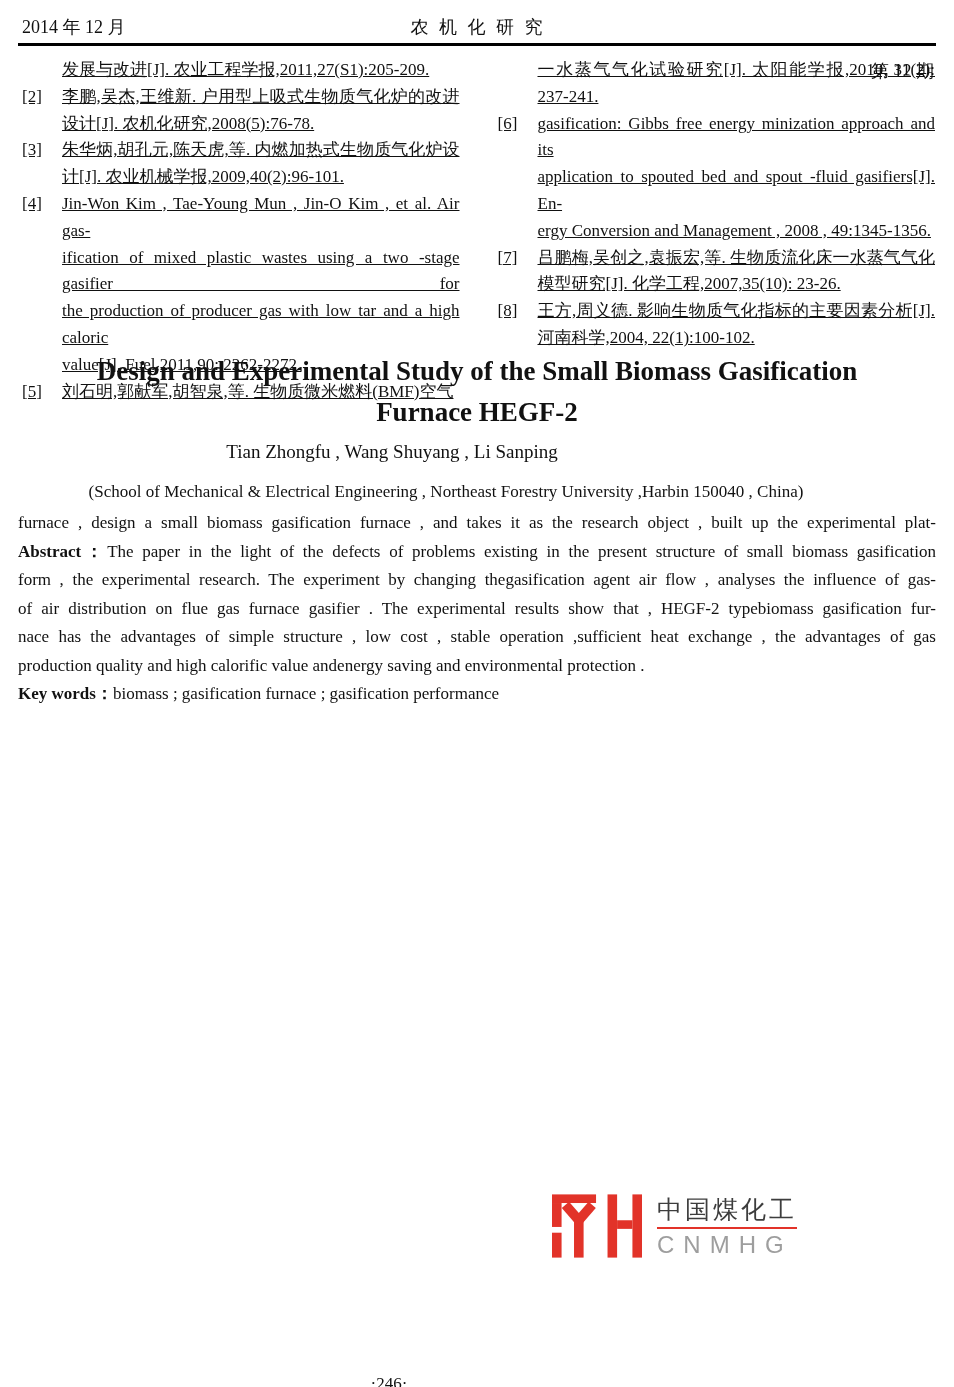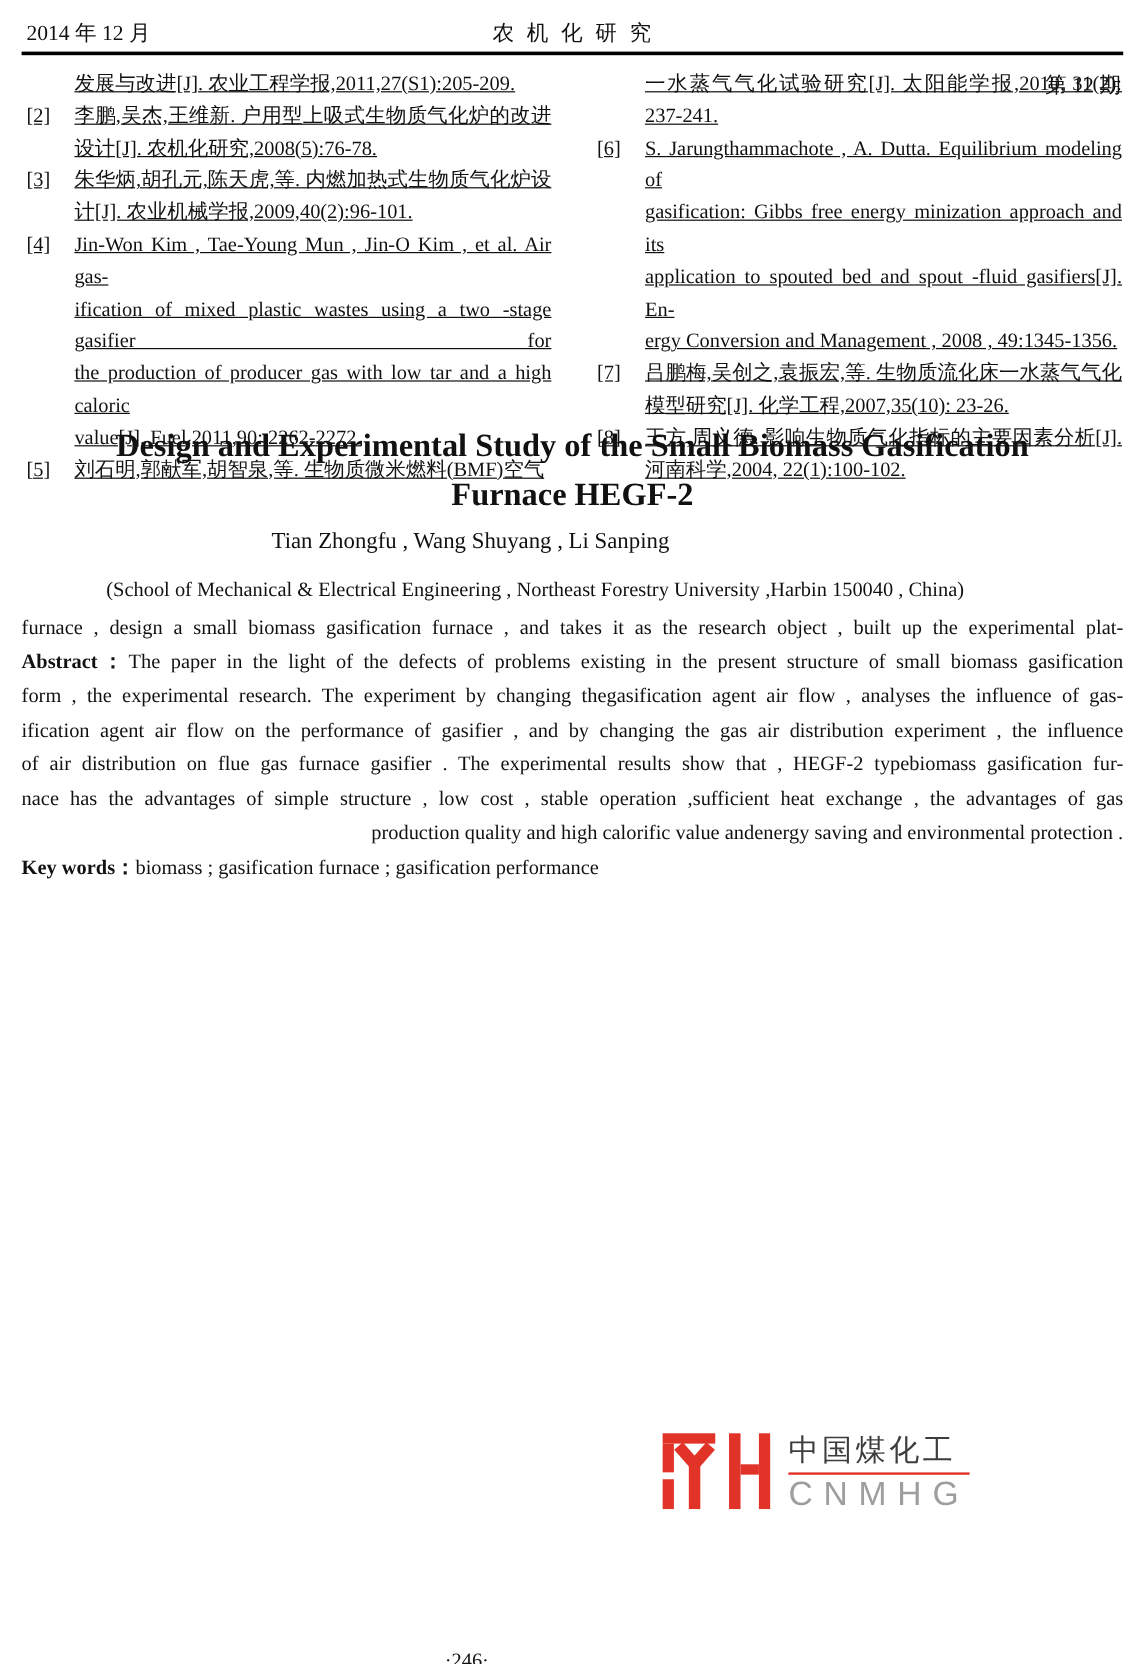--- a/index.html
+++ b/index.html
@@ -28,33 +28,33 @@
 
   
   .title{ position:absolute; top:351px; left:0; width:954px; margin:0; text-align:center;
           font-size:27px; font-weight:bold; line-height:41px; }
   .t-line{ display:block; }
   .authors{ position:absolute; top:441px; left:4px; width:776px; text-align:center; font-size:19px; }
   .affiliation{ position:absolute; top:482px; left:0; width:892px; text-align:center; font-size:17px; }
 
   
   .abstract{ position:absolute; top:509px; left:18px; right:18px; font-size:17px; line-height:28.5px; }
-  .ab-line{ white-space:normal;text-align:right; }
+  .ab-line{ white-space:normal; }
   .keywords b, .abstract b{ font-weight:bold; }
 
   
   .logo{ position:absolute; left:552px; top:1194px; display:flex; align-items:flex-start; gap:15px; }
   .logo-mark{ width:90px; height:64px; display:block; }
   .logo-mark .mk{ fill:var(--red); stroke:none; }
   .logo-mark .mkline{ stroke:var(--red); stroke-width:10; fill:none; }
   .logo-text{ padding-top:2px; }
   .logo-cn{ font-family:"Liberation Sans","DejaVu Sans",sans-serif; font-size:25px; line-height:27px;
             letter-spacing:3px; color:var(--cn); }
   .logo-rule{ height:2px; background:var(--red); margin:4px 0 5px; }
-  .logo-en{ font-family:"Liberation Sans","DejaVu Sans",sans-serif; font-size:28px; line-height:22px;
+  .logo-en{ font-family:"Liberation Sans","DejaVu Sans",sans-serif; font-size:24px; line-height:22px;
             letter-spacing:9px; color:var(--en); }
 
   .pg-footer{ position:absolute; top:1374px; left:0; width:778px; text-align:center; font-size:17px; }
 </style>
 </head>
 <body>
 
 <div class="page">
 
   <header class="pg-header">
@@ -106,21 +106,20 @@
         <div class="ref-entry">
           <span class="ref-marker"></span>
           <div class="ref-body">
             <div class="ref-line just">一水蒸气气化试验研究[J]. 太阳能学报,2010, 31(2):</div>
             <div class="ref-line">237-241.</div>
           </div>
         </div>
         <div class="ref-entry">
           <span class="ref-marker">[6]</span>
           <div class="ref-body">
-            <div class="ref-line just">S.  Jarungthammachote , A.  Dutta.  Equilibrium modeling of</div>
             <div class="ref-line just">gasification: Gibbs free energy minization approach and its</div>
             <div class="ref-line just">application to spouted bed and spout -fluid gasifiers[J]. En-</div>
             <div class="ref-line">ergy Conversion and Management , 2008 , 49:1345-1356.</div>
           </div>
         </div>
         <div class="ref-entry">
           <span class="ref-marker">[7]</span>
           <div class="ref-body">
             <div class="ref-line just">吕鹏梅,吴创之,袁振宏,等. 生物质流化床一水蒸气气化</div>
             <div class="ref-line">模型研究[J]. 化学工程,2007,35(10): 23-26.</div>
@@ -142,21 +141,20 @@
   </h1>
 
   <div class="authors">Tian Zhongfu , Wang Shuyang , Li Sanping</div>
   <div class="affiliation">(School of Mechanical &amp; Electrical Engineering , Northeast Forestry University ,Harbin 150040 , China)</div>
 
   <div class="abstract">
     <div id="abstract-lines">
         <div class="ab-line just">furnace , design a small biomass gasification furnace , and takes it as the research object , built up the experimental plat-</div>
         <div class="ab-line just"><b>Abstract：</b>The paper in the light of the defects of problems existing in the present structure of small biomass gasification</div>
         <div class="ab-line just">form , the experimental research.  The experiment by changing thegasification agent air flow , analyses the influence of gas-</div>
-        <div class="ab-line just">ification agent air flow on the performance of gasifier , and by changing the gas air distribution experiment , the influence</div>
         <div class="ab-line just">of air distribution on flue gas furnace gasifier .  The experimental results show that , HEGF-2 typebiomass gasification fur-</div>
         <div class="ab-line just">nace has the advantages of simple structure , low cost , stable operation ,sufficient heat exchange , the advantages of gas</div>
         <div class="ab-line">production quality and high calorific value andenergy saving and environmental protection .</div>
       </div>
     <div class="keywords">
       <b>Key words：</b><span>biomass ; gasification furnace ; gasification performance</span>
     </div>
   </div>
 
   <div class="logo">

